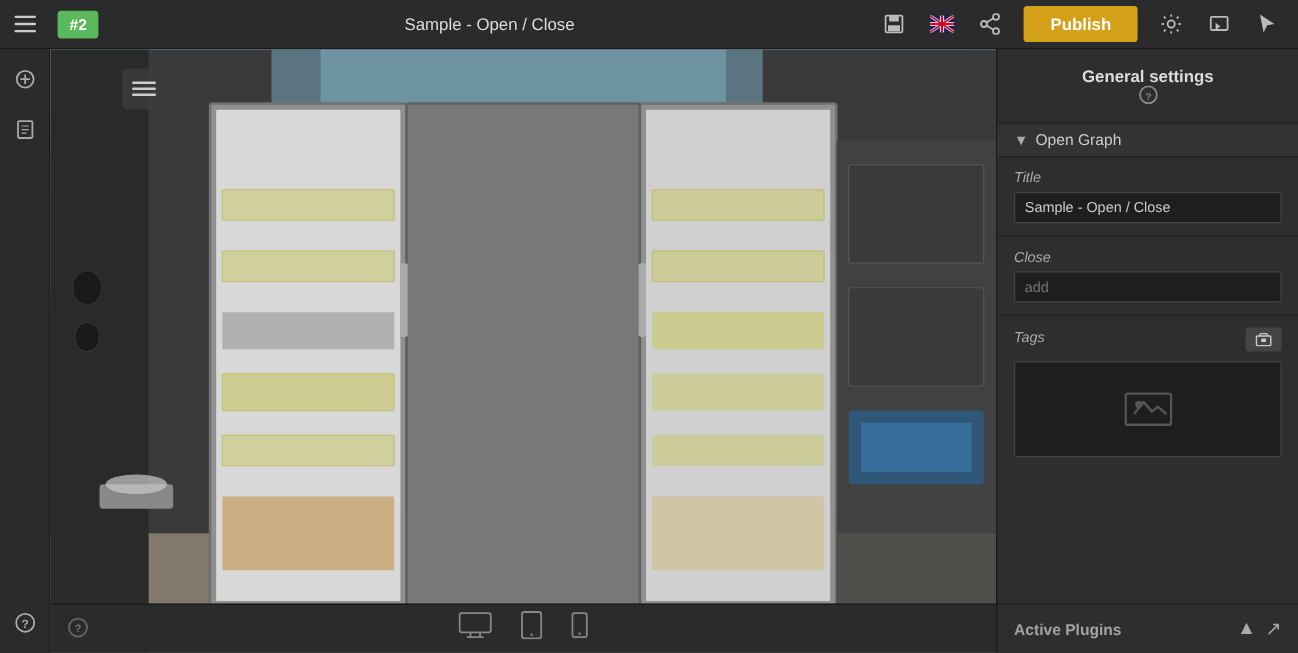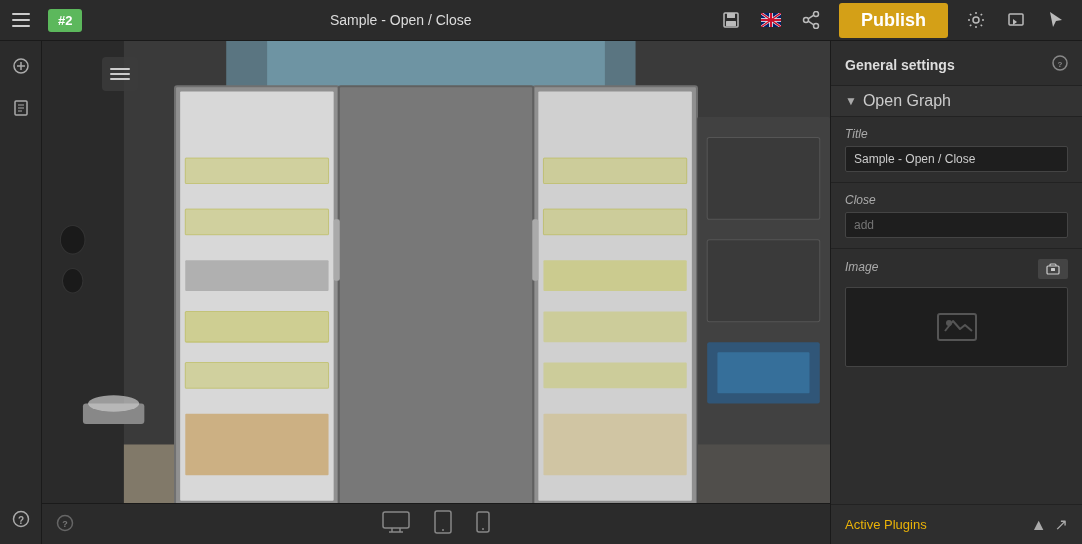--- a/index.html
+++ b/index.html
@@ -63,21 +63,21 @@
       cursor: pointer;
       color: #ccc;
       border-radius: 3px;
       font-size: 16px;
     }
     #topbar .publish-btn {
       background: #d4a017;
       color: #fff;
       border: none;
       padding: 7px 22px;
-      font-size: 18px;
+      font-size: 14px;
       font-weight: bold;
       cursor: pointer;
       border-radius: 3px;
       margin: 0 6px;
     }
 
     
     #main {
       display: flex;
       flex: 1;
@@ -187,20 +187,21 @@
     }
     #right-panel::-webkit-scrollbar { width: 6px; }
     #right-panel::-webkit-scrollbar-track { background: #2e2e2e; }
     #right-panel::-webkit-scrollbar-thumb { background: #555; border-radius: 3px; }
 
     .panel-header {
       display: flex;
       align-items: center;
       justify-content: space-between;
       padding: 14px 14px 10px 14px;
+      flex-direction: column;
     }
     .panel-header-title {
       font-size: 14px;
       font-weight: bold;
       color: #ddd;
     }
     .panel-help-icon {
       color: #888;
       cursor: pointer;
       font-size: 16px;
@@ -215,21 +216,21 @@
       border-top: 1px solid #222;
       border-bottom: 1px solid #222;
     }
     .section-header .chevron {
       color: #aaa;
       margin-right: 6px;
       font-size: 12px;
     }
     .section-header-label {
       color: #ccc;
-      font-size: 16px;
+      font-size: 13px;
     }
 
     .field-group {
       padding: 10px 14px;
       border-bottom: 1px solid #222;
     }
     .field-label {
       color: #aaa;
       font-size: 12px;
       margin-bottom: 5px;
@@ -284,23 +285,23 @@
     .active-plugins-section {
       display: flex;
       align-items: center;
       justify-content: space-between;
       padding: 10px 14px;
       border-top: 1px solid #222;
       margin-top: auto;
       cursor: pointer;
     }
     .active-plugins-label {
-      color: #eab308;
+      color: #a3a3a3;
       font-size: 13px;
-      font-weight: normal;
+      font-weight: bold;
     }
     .plugins-controls {
       display: flex;
       align-items: center;
       gap: 8px;
       color: #aaa;
       font-size: 16px;
     }
   </style>
 </head>
@@ -515,21 +516,21 @@
     </div>
 
 
     <div class="field-group">
       <div class="field-label">Close</div>
       <input type="text" class="field-input tags-input" placeholder="add" style="">
     </div>
 
     <div class="image-field-group">
       <div class="image-field-header">
-        <span class="field-label">Image</span>
+        <span class="field-label">Tags</span>
         <button class="image-browse-btn">
           <svg width="14" height="12" viewBox="0 0 14 12" fill="none">
             <rect x="1" y="3" width="12" height="8" rx="1" stroke="#ccc" stroke-width="1.2"></rect>
             <path d="M4 3V2a1 1 0 011-1h4a1 1 0 011 1v1" stroke="#ccc" stroke-width="1.2"></path>
             <rect x="5" y="5" width="4" height="3" rx="0.5" fill="#ccc"></rect>
           </svg>
         </button>
       </div>
       <div class="image-placeholder">
         <svg width="40" height="32" viewBox="0 0 40 32" fill="none">

